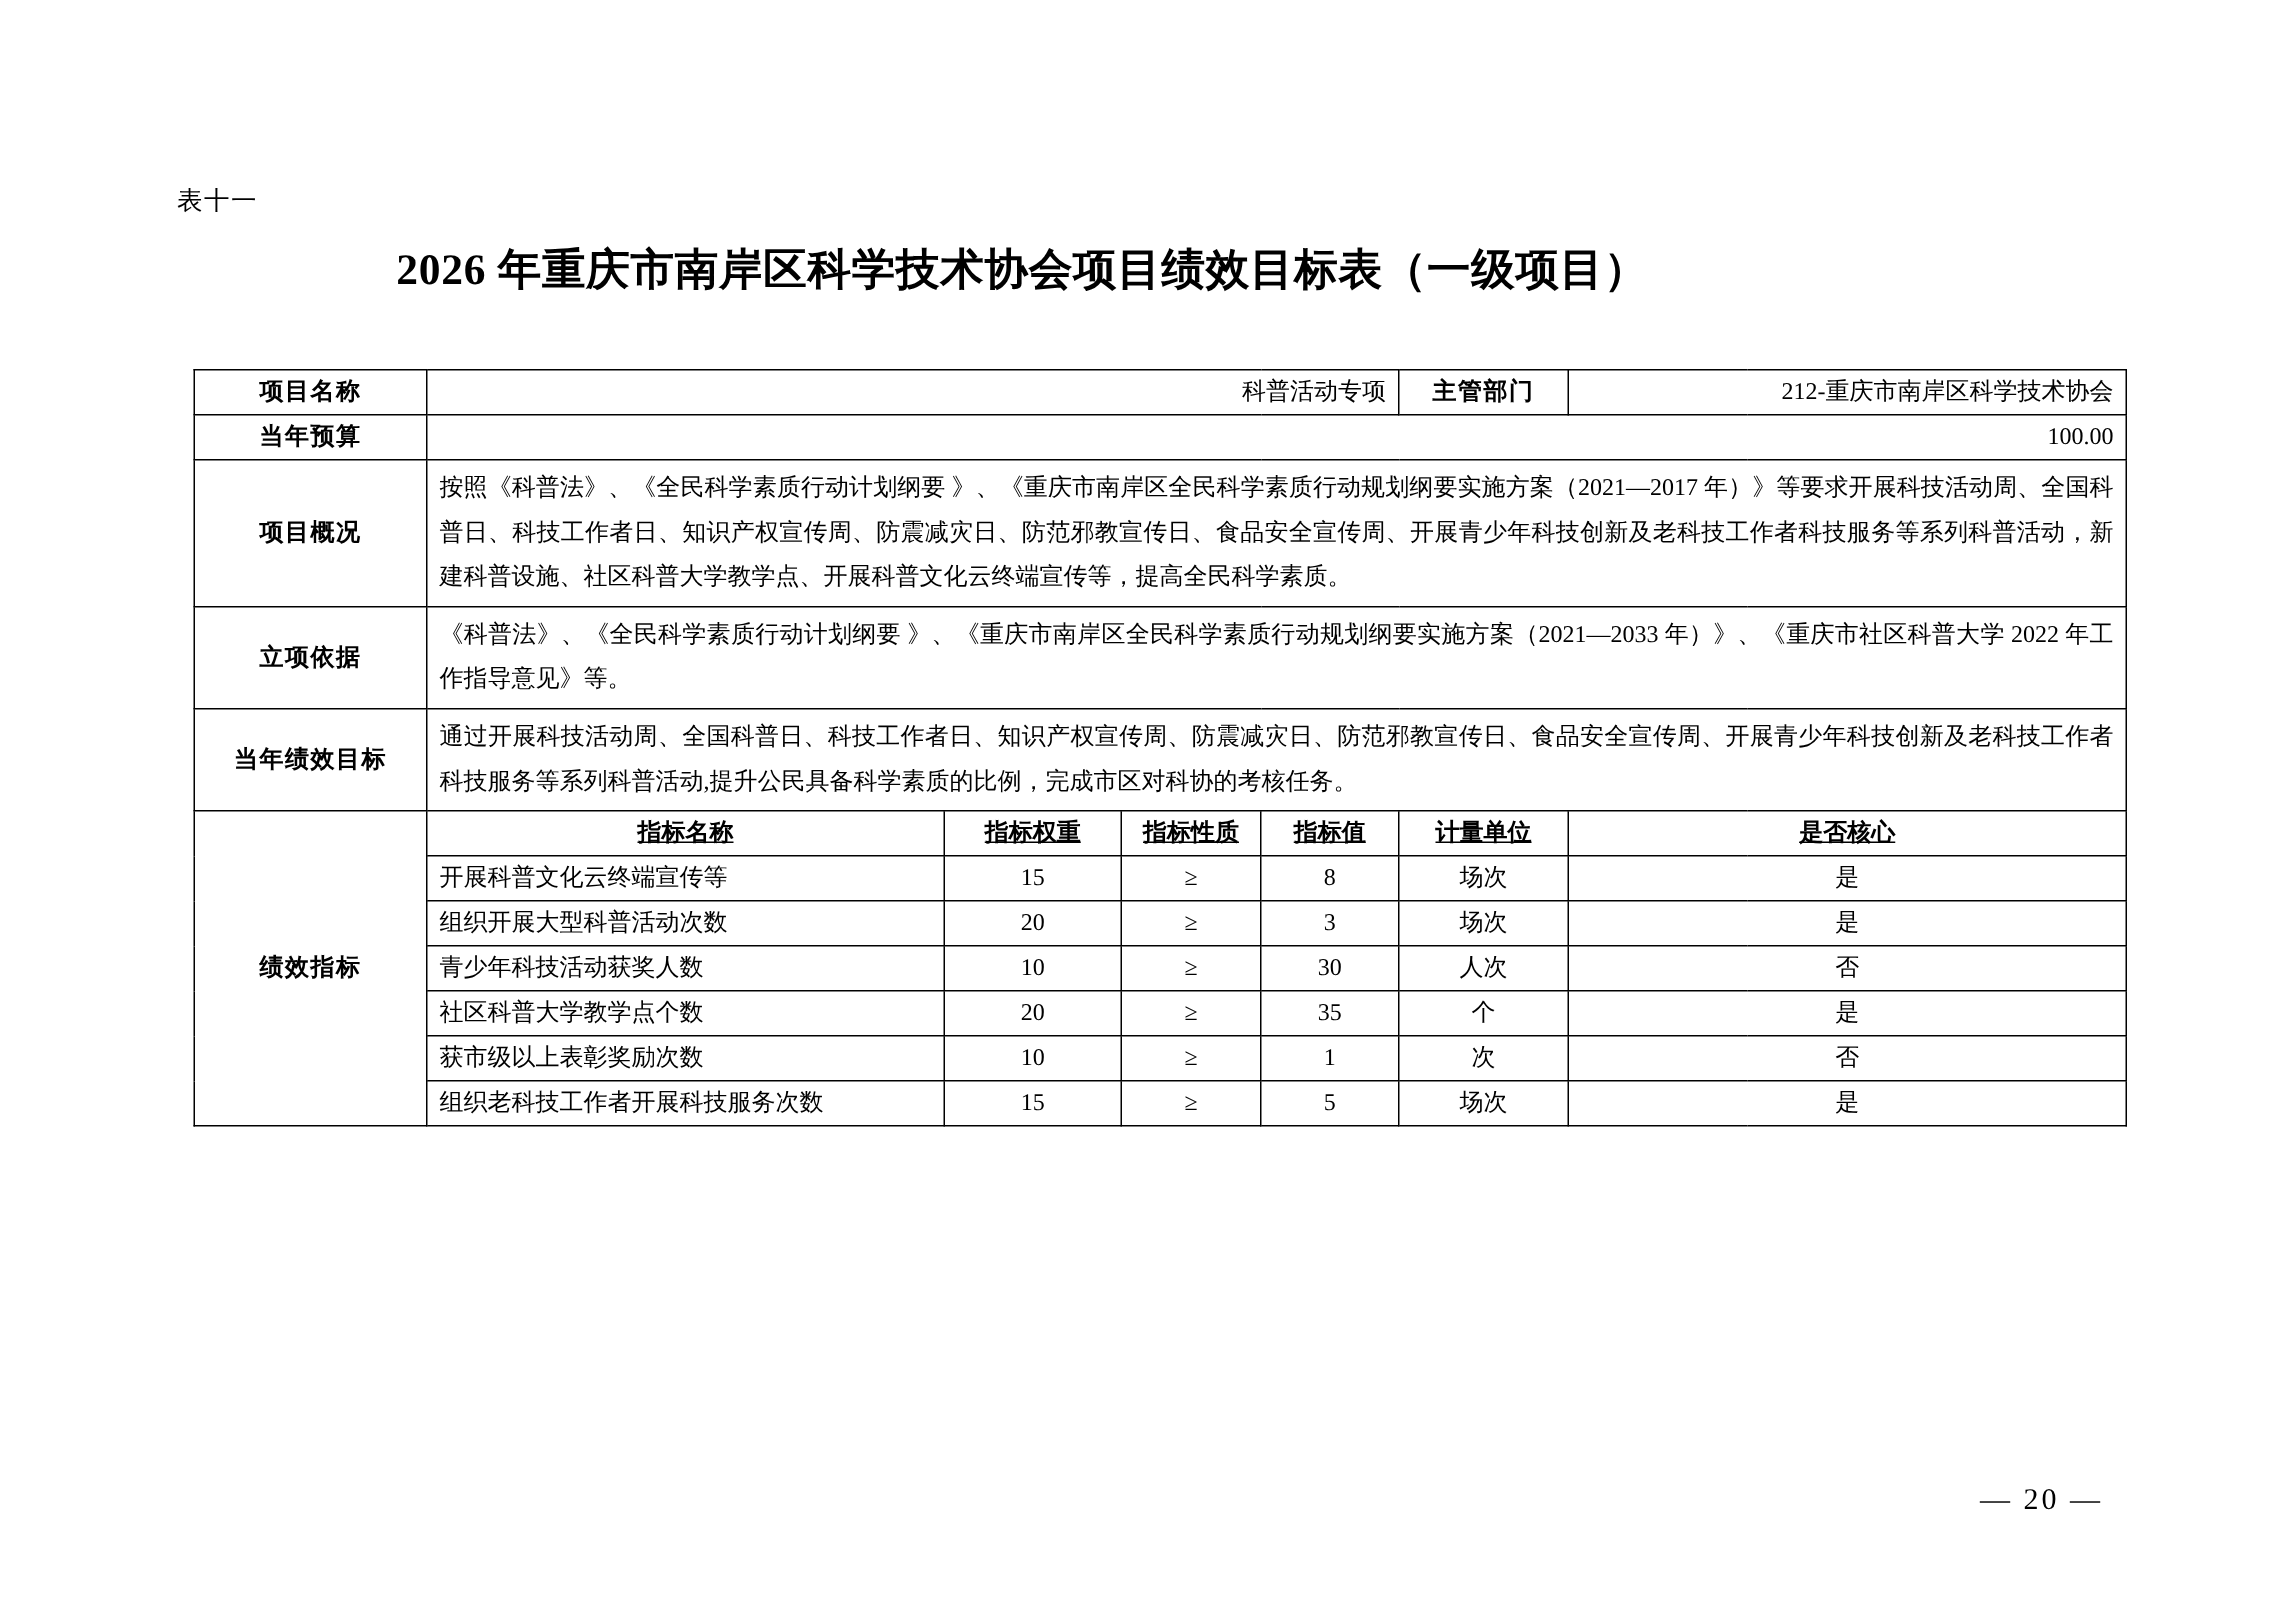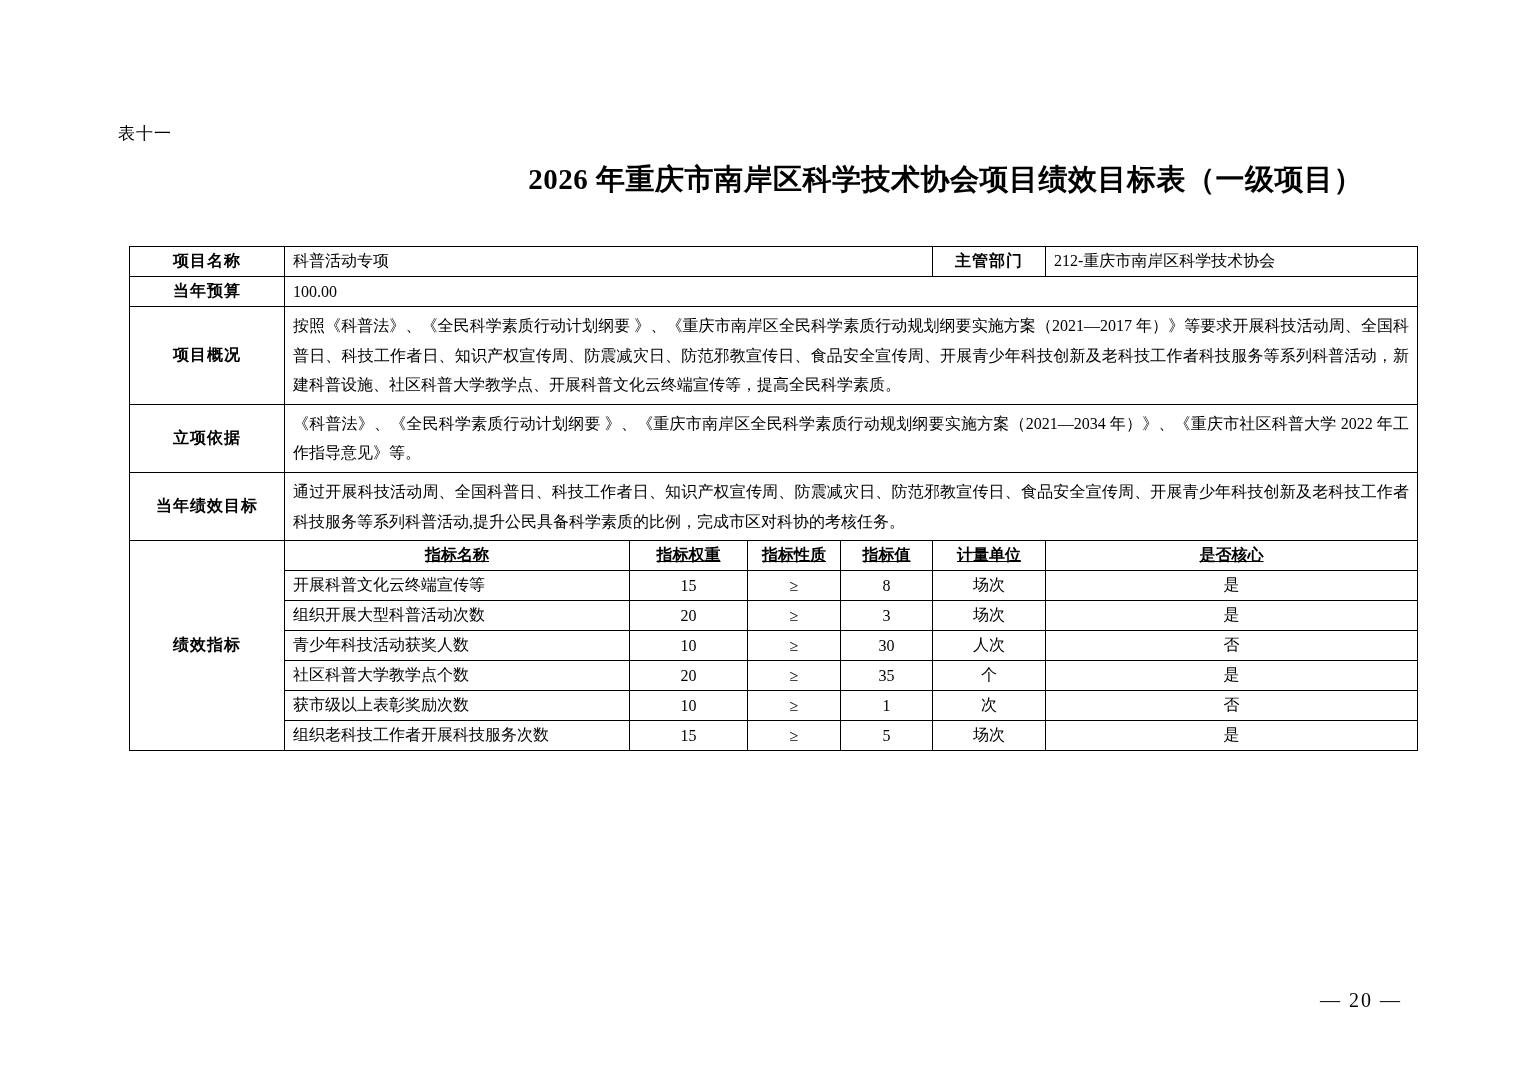--- a/index.html
+++ b/index.html
@@ -26,21 +26,21 @@
     left: 118px;
     top: 122px;
     font-size: 17px;
     letter-spacing: 1px;
   }
   .doc-title {
     position: absolute;
     left: 0;
     top: 160px;
     width: 1363px;
-    text-align: right;
+    text-align: center;
     font-size: 29px;
     font-weight: bold;
     letter-spacing: 0.5px;
   }
   .meta-row {
     position: absolute;
     left: 118px;
     top: 214px;
     width: 1290px;
     height: 24px;
@@ -80,21 +80,21 @@
     font-size: 16px;
     padding: 4px 8px;
     vertical-align: middle;
   }
   .lbl {
     text-align: center;
     font-weight: bold;
     letter-spacing: 1px;
   }
   .val-center {
-    text-align: left;
+    text-align: right;
   }
   .val-just {
     text-align: justify;
     line-height: 1.85;
     padding: 9px 12px 9px 12px;
   }
   .hdr {
     text-align: center;
     font-weight: bold;
     font-size: 16px;
@@ -150,21 +150,21 @@
       <tr>
         <td class="lbl">当年预算</td>
         <td class="val-center" colspan="7">100.00</td>
       </tr>
       <tr>
         <td class="lbl">项目概况</td>
         <td class="val-just" colspan="7">按照《科普法》、《全民科学素质行动计划纲要 》、《重庆市南岸区全民科学素质行动规划纲要实施方案（2021—2017 年）》等要求开展科技活动周、全国科普日、科技工作者日、知识产权宣传周、防震减灾日、防范邪教宣传日、食品安全宣传周、开展青少年科技创新及老科技工作者科技服务等系列科普活动，新建科普设施、社区科普大学教学点、开展科普文化云终端宣传等，提高全民科学素质。</td>
       </tr>
       <tr>
         <td class="lbl">立项依据</td>
-        <td class="val-just" colspan="7">《科普法》、《全民科学素质行动计划纲要 》、《重庆市南岸区全民科学素质行动规划纲要实施方案（2021—2034 年）》、《重庆市社区科普大学 2022 年工作指导意见》等。</td>
+        <td class="val-just" colspan="7">《科普法》、《全民科学素质行动计划纲要 》、《重庆市南岸区全民科学素质行动规划纲要实施方案（2021—2033 年）》、《重庆市社区科普大学 2022 年工作指导意见》等。</td>
       </tr>
       <tr>
         <td class="lbl">当年绩效目标</td>
         <td class="val-just" colspan="7">通过开展科技活动周、全国科普日、科技工作者日、知识产权宣传周、防震减灾日、防范邪教宣传日、食品安全宣传周、开展青少年科技创新及老科技工作者科技服务等系列科普活动,提升公民具备科学素质的比例，完成市区对科协的考核任务。</td>
       </tr>
       <tr>
         <td class="lbl" rowspan="7">绩效指标</td>
         <td class="hdr">指标名称</td>
         <td class="hdr">指标权重</td>
         <td class="hdr">指标性质</td>

